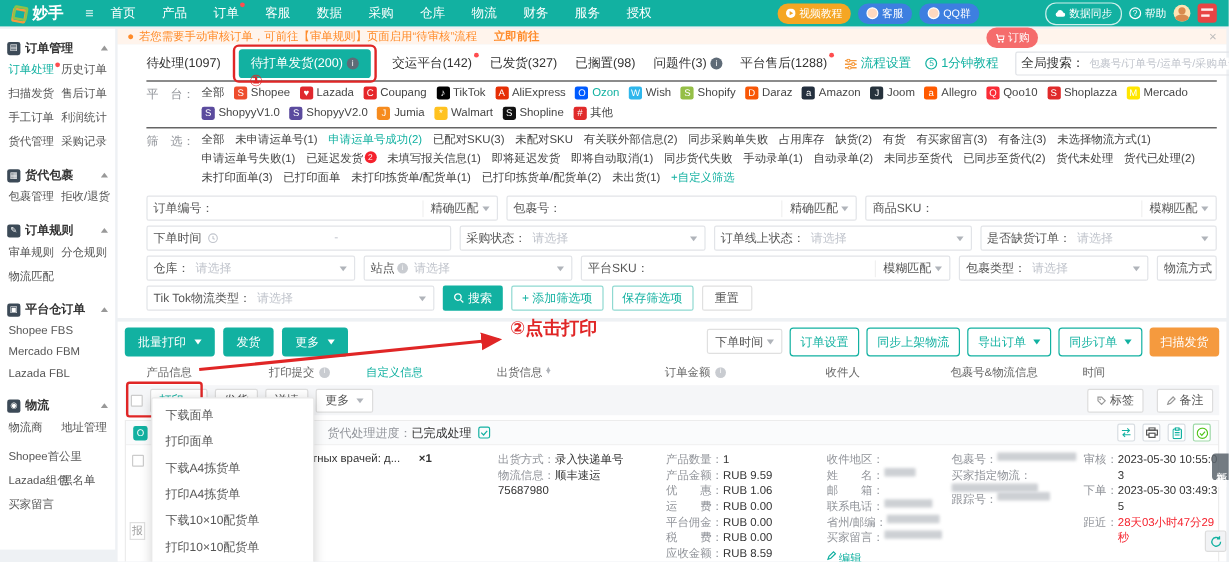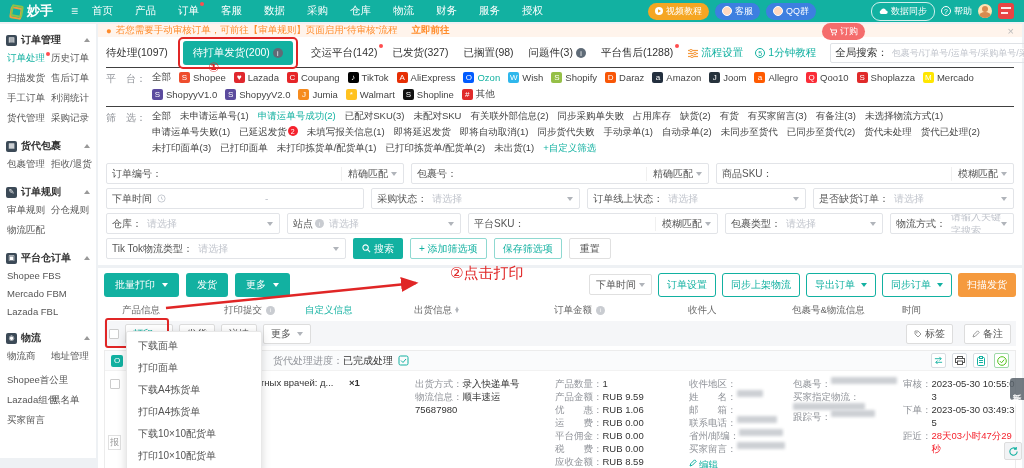--- a/index.html
+++ b/index.html
@@ -39,21 +39,21 @@
 .side-items{display:flex;flex-wrap:wrap;padding:1px 0 3px 7px;}
 .side-item{width:44px;margin-bottom:7px;font-size:9.5px;color:#555;cursor:pointer;position:relative;white-space:nowrap;}
 .side-item.wide{width:86px;}
 .side-item.active{color:#12b1a1;}
 .side-item.dot::after{content:'';display:inline-block;width:4px;height:4px;background:#ff4d4f;border-radius:50%;vertical-align:top;margin-left:1px;}
 
 .main{position:absolute;left:98px;top:24px;right:2px;bottom:0;display:flex;flex-direction:column;}
 .notice{background:#fff4ec;color:#ff8b2a;height:15px;display:flex;align-items:center;padding:0 8px;font-size:9.5px;gap:4px;}
 .notice .lnk{font-weight:bold;margin-left:10px;cursor:pointer;}
 .notice .x{margin-left:auto;color:#bbb;cursor:pointer;font-size:11px;}
-.panel{background:#fff;padding:2px 8px 4px 8px;}
+.panel{background:#fff;padding:2px 8px 4px 24px;}
 .panel2{background:#fff;margin-top:3px;padding:3px 6px 2px 6px;flex:1;position:relative;}
 
 .tabs{display:flex;align-items:center;height:28px;position:relative;font-size:10.5px;}
 .tab{margin-right:15px;cursor:pointer;position:relative;display:inline-flex;align-items:center;gap:3px;white-space:nowrap;}
 .tab.active{background:#12b1a1;color:#fff;padding:5px 10px;border-radius:3px;margin-right:18px;}
 .tab.boxed::before{content:'';position:absolute;inset:-4px -5px;border:2px solid #e02626;border-radius:5px;pointer-events:none;}
 .tab.rdot::after{content:'';position:absolute;top:-2px;right:-6px;width:4px;height:4px;background:#ff4d4f;border-radius:50%;}
 .ti{width:10px;height:10px;border-radius:50%;background:#5f6b77;color:#fff;font-size:7px;display:inline-flex;align-items:center;justify-content:center;}
 .ti:empty{display:none;}
 .proc,.tut{display:inline-flex;align-items:center;gap:3px;color:#12b1a1;margin-right:12px;cursor:pointer;white-space:nowrap;}
@@ -138,21 +138,21 @@
 .kv .k{color:#909399;white-space:nowrap;flex-shrink:0;}
 .kv .k:empty{display:none;}
 .kv .v{color:#333;word-break:break-all;}
 .kv .v.red{color:#f5222d;}
 .blurb{display:inline-block;height:7px;width:0;background:#cdd0d4;border-radius:1px;filter:blur(1.5px);vertical-align:middle;}
 .editlnk{color:#12b1a1;margin-top:4px;display:inline-flex;gap:2px;cursor:pointer;}
 
 .menu{position:absolute;left:126px;top:331px;width:136px;background:#fff;border:1px solid #e8e8e8;border-radius:2px;box-shadow:0 2px 10px rgba(0,0,0,.16);z-index:60;padding:3px 0;}
 .menu-item{padding:4px 11px;color:#555;font-size:10px;cursor:pointer;white-space:nowrap;}
 .ann1{position:absolute;left:208px;top:60px;color:#e02626;font-weight:bold;font-size:13px;z-index:70;}
-.ann2{position:absolute;left:450px;top:264px;color:#e02626;font-weight:normal;font-size:15px;z-index:70;}
+.ann2{position:absolute;left:425px;top:264px;color:#e02626;font-weight:bold;font-size:15px;z-index:70;}
 .arrow-svg{position:absolute;left:160px;top:276px;z-index:65;pointer-events:none;}
 .guide-tab{position:absolute;right:0;top:378px;width:14px;background:rgba(90,100,108,.85);color:#fff;border-radius:3px 0 0 3px;writing-mode:vertical-rl;padding:7px 1px;font-size:9.5px;letter-spacing:2px;z-index:40;cursor:pointer;}
 .refresh-btn{position:absolute;right:2px;top:442px;width:18px;height:18px;background:#f2f3f5;border:1px solid #ddd;border-radius:2px;display:flex;align-items:center;justify-content:center;color:#12b1a1;z-index:40;cursor:pointer;}
 svg{display:block;}
 </style>
 </head>
 <body>
 
 <div class="topbar">
   <div class="logo">
@@ -612,21 +612,21 @@
           </span>
       </div>
       <div class="field" style="width:174px">
         <span class="flabel" style="padding-right:0">站点</span>
         <span class="ic-info">i</span>
         <span class="selph" style="margin-left:5px">
             <span>请选择</span>
             <span class="caret"></span>
           </span>
       </div>
-      <div class="field" style="width:250px">
+      <div class="field" style="width:308px">
         <span class="flabel">平台SKU：</span>
         <input style="">
         <span class="fmatch">
             <span>模糊匹配</span>
             <span class="caret"></span>
           </span>
       </div>
       <div class="field" style="width:158px">
         <span class="flabel">包裹类型：</span>
         <span class="selph">

